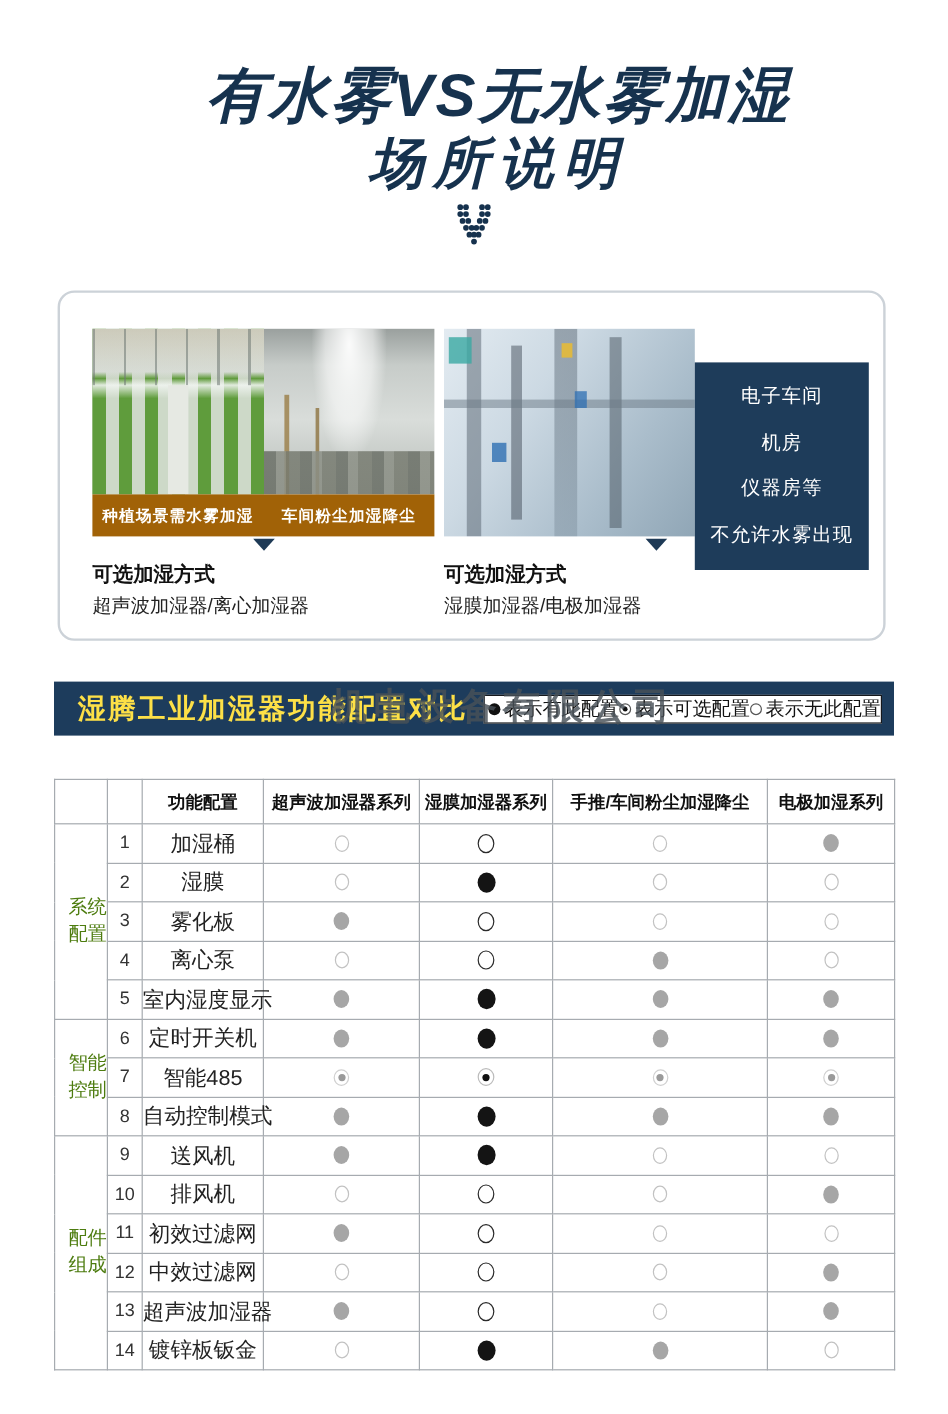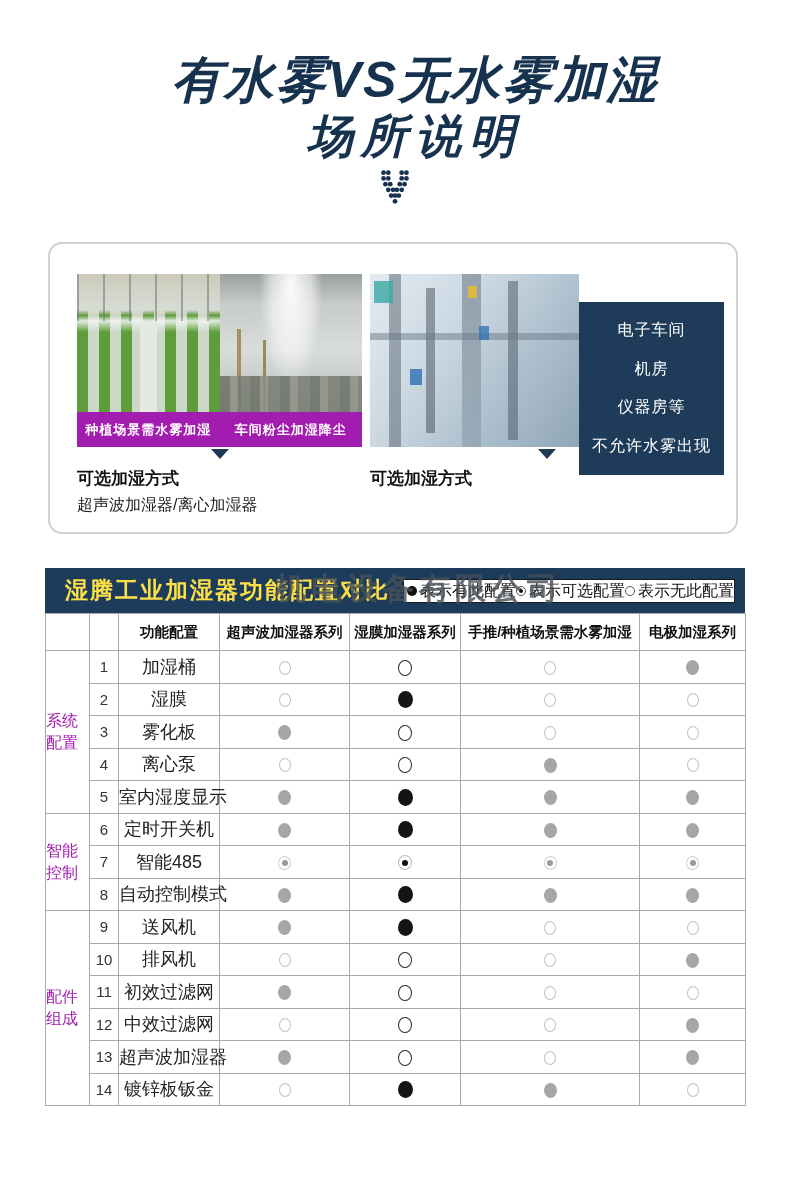--- a/index.html
+++ b/index.html
@@ -46,21 +46,21 @@
   .fx1{left:9%;top:0;width:6%;height:100%;background:#55616e;}
   .fx2{left:27%;top:8%;width:4%;height:84%;background:#434e59;}
   .fx3{left:44%;top:0;width:9%;height:100%;background:linear-gradient(180deg,#5d6a76,#8395a3);}
   .fx4{left:66%;top:4%;width:5%;height:92%;background:#4a5660;}
   .fx-rail{left:0;top:34%;width:100%;height:4%;background:#6b7a86;}
   .fx-teal{left:2%;top:4%;width:9%;height:13%;background:#3aa9a2;opacity:.8;}
   .fx-blue1{left:19%;top:55%;width:6%;height:9%;background:#2e6fb3;opacity:.8;}
   .fx-blue2{left:52%;top:30%;width:5%;height:8%;background:#2e6fb3;opacity:.75;}
   .fx-yellow{left:47%;top:7%;width:4%;height:7%;background:#e0b93e;opacity:.95;}
 
-  .caption-band{position:absolute;left:0;top:138px;width:285px;height:35px;background:#a21caf;display:flex;}
+  .caption-band{position:absolute;left:0;top:138px;width:285px;height:35px;background:#a16207;display:flex;}
   .caption{flex:1;color:#ffffff;font-size:13px;font-weight:700;letter-spacing:1px;
            display:flex;align-items:center;justify-content:center;}
 
   .no-mist-panel{position:absolute;left:209px;top:0;width:145px;height:173px;background:#1e3c5a;
            color:#ffffff;display:flex;flex-direction:column;justify-content:space-evenly;
            align-items:center;font-size:16px;letter-spacing:1px;margin-top:28px;}
 
   .opt-group{position:absolute;top:205px;}
   .opt-left{left:27px;width:285px;}
   .opt-right{left:320px;width:354px;}
@@ -80,26 +80,26 @@
   .legend-item{display:flex;align-items:center;gap:3px;white-space:nowrap;}
   .sym{display:inline-block;box-sizing:border-box;border-radius:50%;}
   .sym-filled{width:10px;height:10px;background:#111;}
   .sym-optional{width:10px;height:10px;border:1px solid #555;position:relative;}
   .sym-optional::after{content:"";position:absolute;left:50%;top:50%;transform:translate(-50%,-50%);
           width:4px;height:4px;border-radius:50%;background:#111;}
   .sym-none{width:10px;height:10px;border:1px solid #555;}
   .watermark{position:absolute;left:230px;top:0;font-size:31px;font-weight:700;letter-spacing:5px;
           color:rgba(72,80,88,0.82);z-index:3;white-space:nowrap;pointer-events:none;}
 
-  table.cmp-table{width:700px;border-collapse:collapse;table-layout:fixed;}
+  table.cmp-table{width:700px;border-collapse:collapse;table-layout:fixed;margin-top:36px;}
   .cmp-table th,.cmp-table td{border:1px solid #a6abb0;padding:0;}
   .cmp-table thead th{height:36px;font-size:14.5px;font-weight:700;color:#101010;
           white-space:nowrap;text-align:center;overflow:hidden;}
   .cmp-table tbody tr{height:32.5px;}
-  td.group{font-size:16px;color:#a21caf;text-align:left;white-space:pre-line;line-height:22px;}
+  td.group{font-size:16px;color:#4d7c0f;text-align:right;white-space:pre-line;line-height:22px;}
   td.num{font-size:15px;color:#333;text-align:center;}
   td.label{font-size:18px;color:#222;text-align:center;white-space:nowrap;}
   td.cell{text-align:center;}
 
   .marker{display:inline-block;border-radius:50%;vertical-align:middle;box-sizing:border-box;}
   .m-gy.m-filled{width:13px;height:15px;background:#a6a6a6;}
   .m-gy.m-none{width:12px;height:14px;border:1.4px solid #c2c2c2;}
   .m-gy.m-optional{width:13px;height:14px;border:1px solid #d0d0d0;position:relative;}
   .m-gy.m-optional::after{content:"";position:absolute;left:50%;top:50%;transform:translate(-50%,-50%);
           width:6px;height:6px;border-radius:50%;background:#9a9a9a;}
@@ -181,20 +181,21 @@
   </div>
 
   <div class="opt-group opt-left">
     <div class="tri"></div>
     <div class="opt-title">可选加湿方式</div>
     <div class="opt-detail">超声波加湿器/离心加湿器</div>
   </div>
   <div class="opt-group opt-right">
     <div class="tri"></div>
     <div class="opt-title">可选加湿方式</div>
+    <div class="opt-detail">湿膜加湿器/电极加湿器</div>
   </div>
 </div>
 
 <div class="cmp">
   <div class="cmp-band">
     <span class="cmp-title">湿腾工业加湿器功能配置对比</span>
     <div class="legend">
         <span class="legend-item">
           <span class="sym sym-filled"></span>
           <span>表示有此配置</span>
@@ -220,21 +221,21 @@
         <col style="width:179px">
         <col style="width:106px">
     </colgroup>
     <thead>
         <tr>
       <th></th>
       <th></th>
     <th>功能配置</th>
           <th>超声波加湿器系列</th>
           <th>湿膜加湿器系列</th>
-          <th>手推/种植场景需水雾加湿</th>
+          <th>手推/车间粉尘加湿降尘</th>
           <th>电极加湿系列</th>
         </tr>
       </thead>
     <tbody>
         <tr>
           <td class="group" rowspan="5">系统
 配置</td>
           <td class="num">1</td>
           <td class="label">加湿桶</td>
           <td class="cell"><span class="marker m-none m-gy"></span></td>

